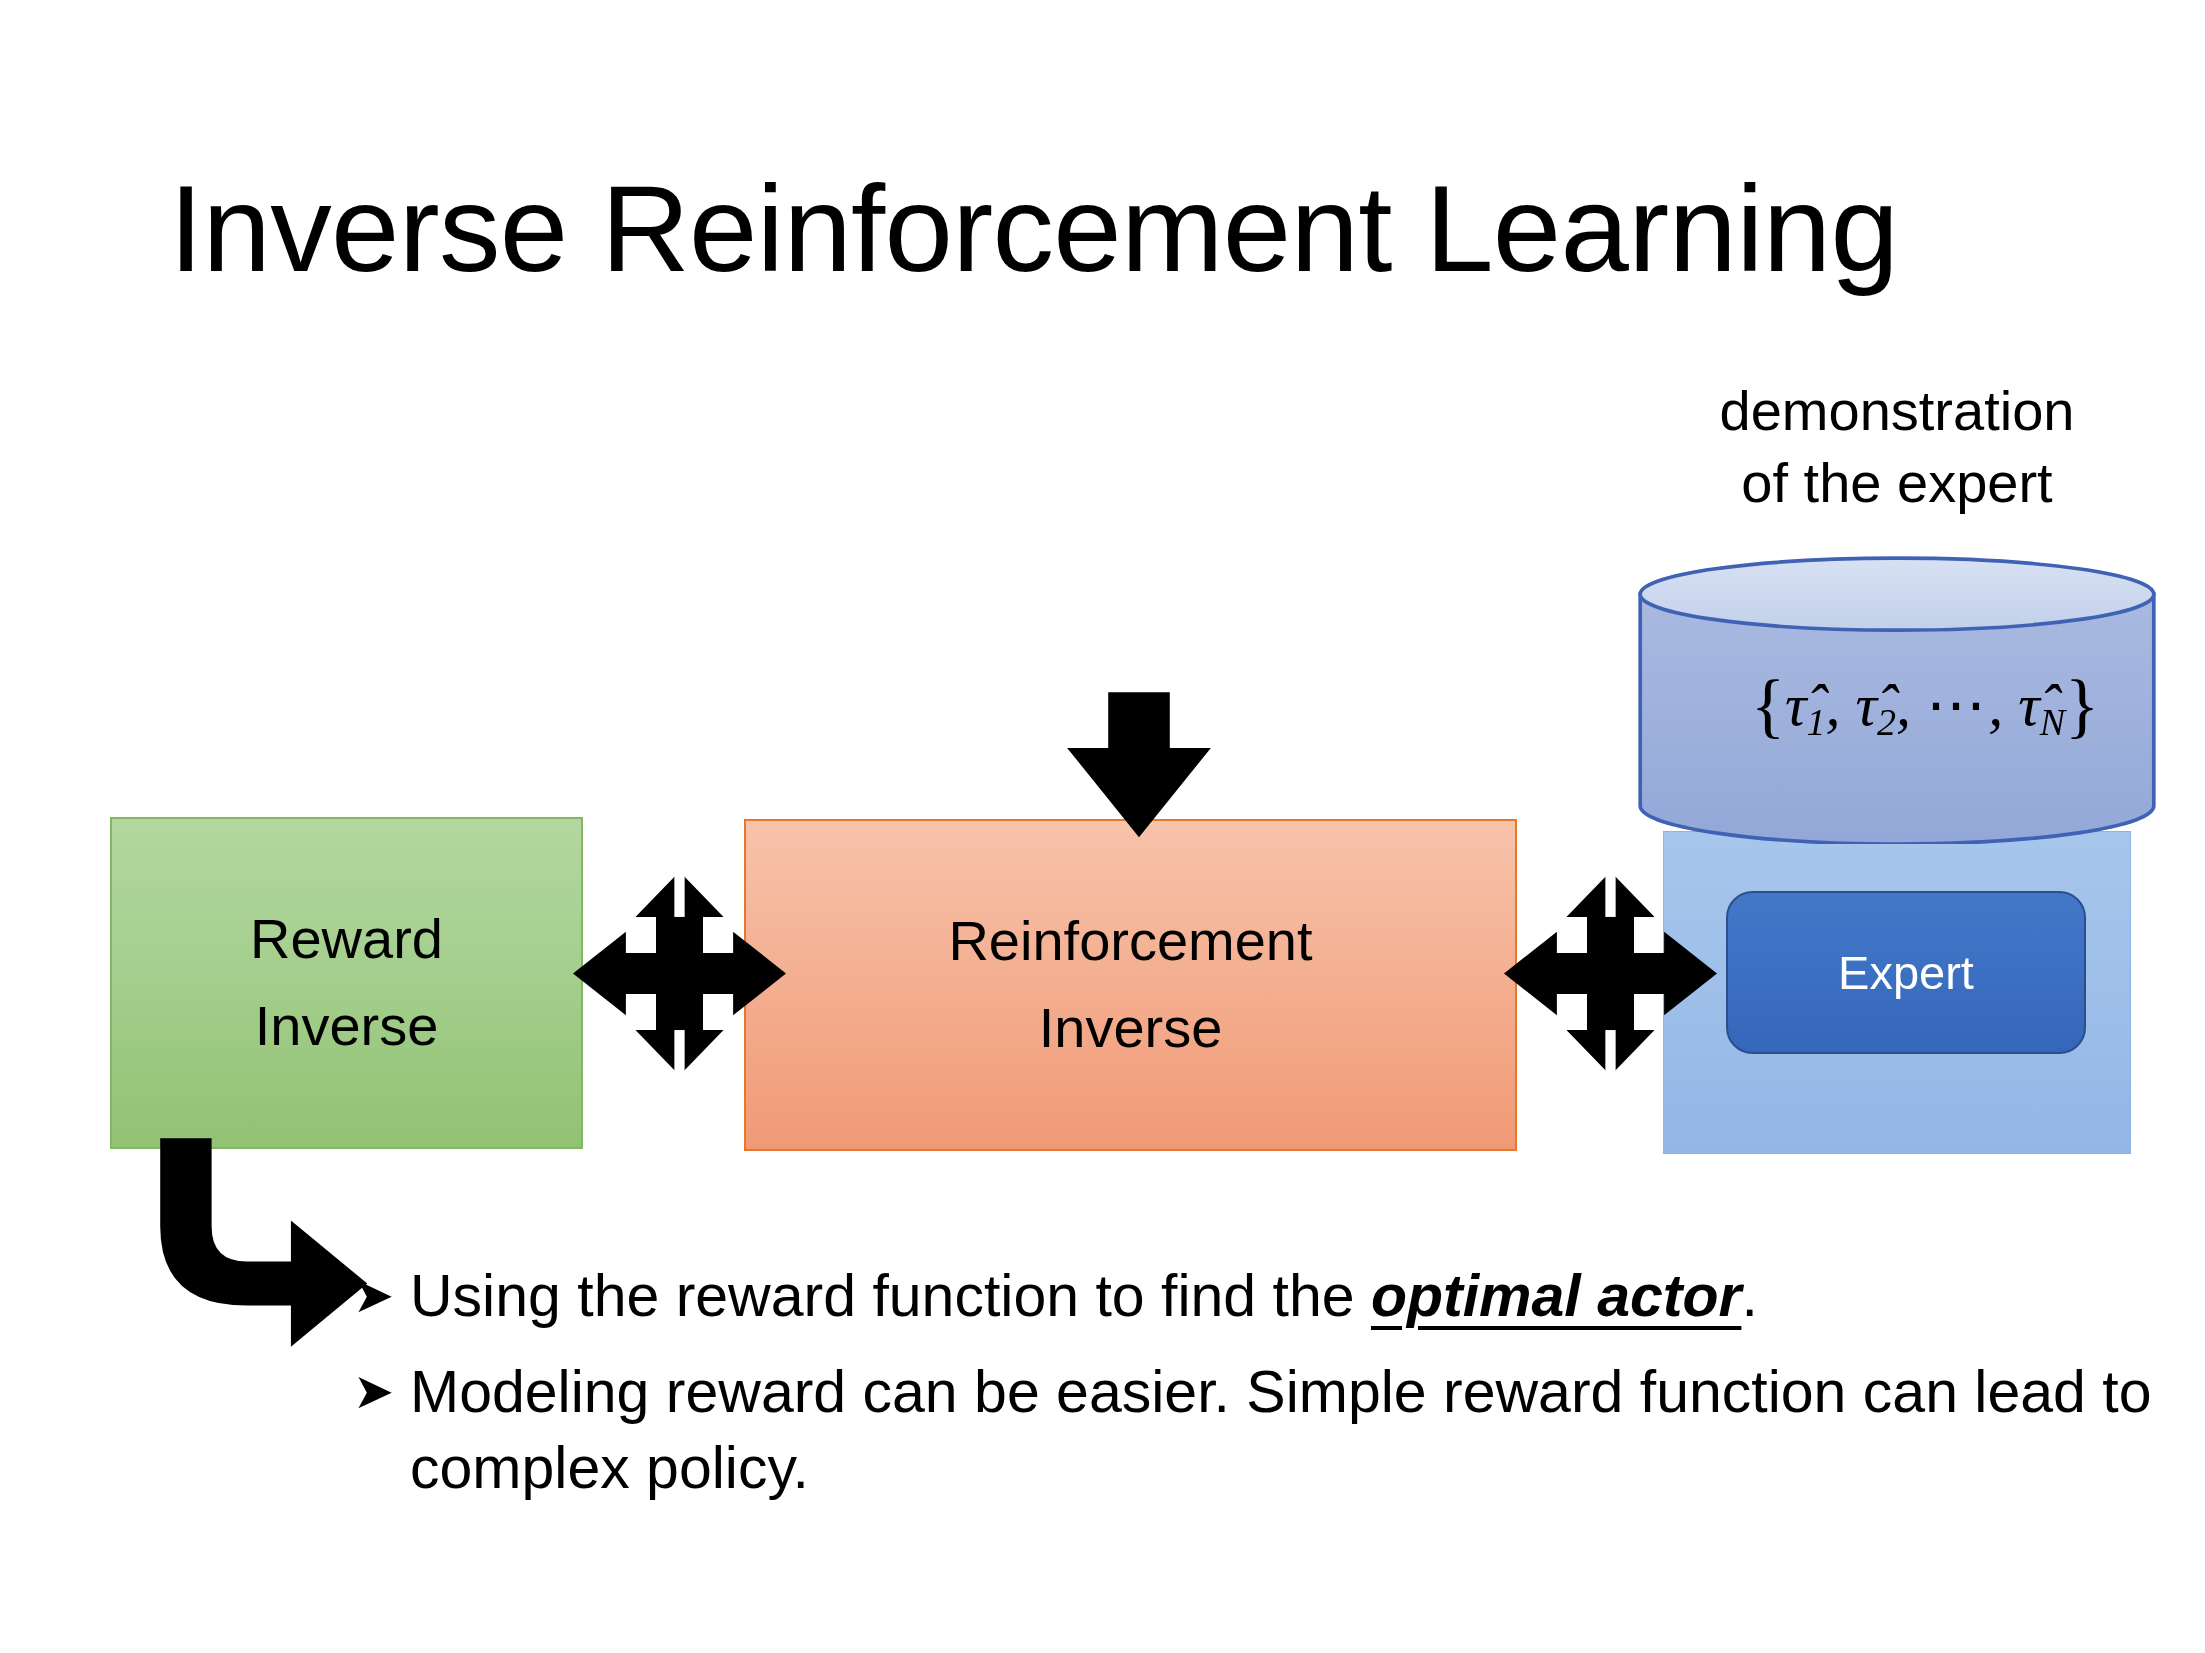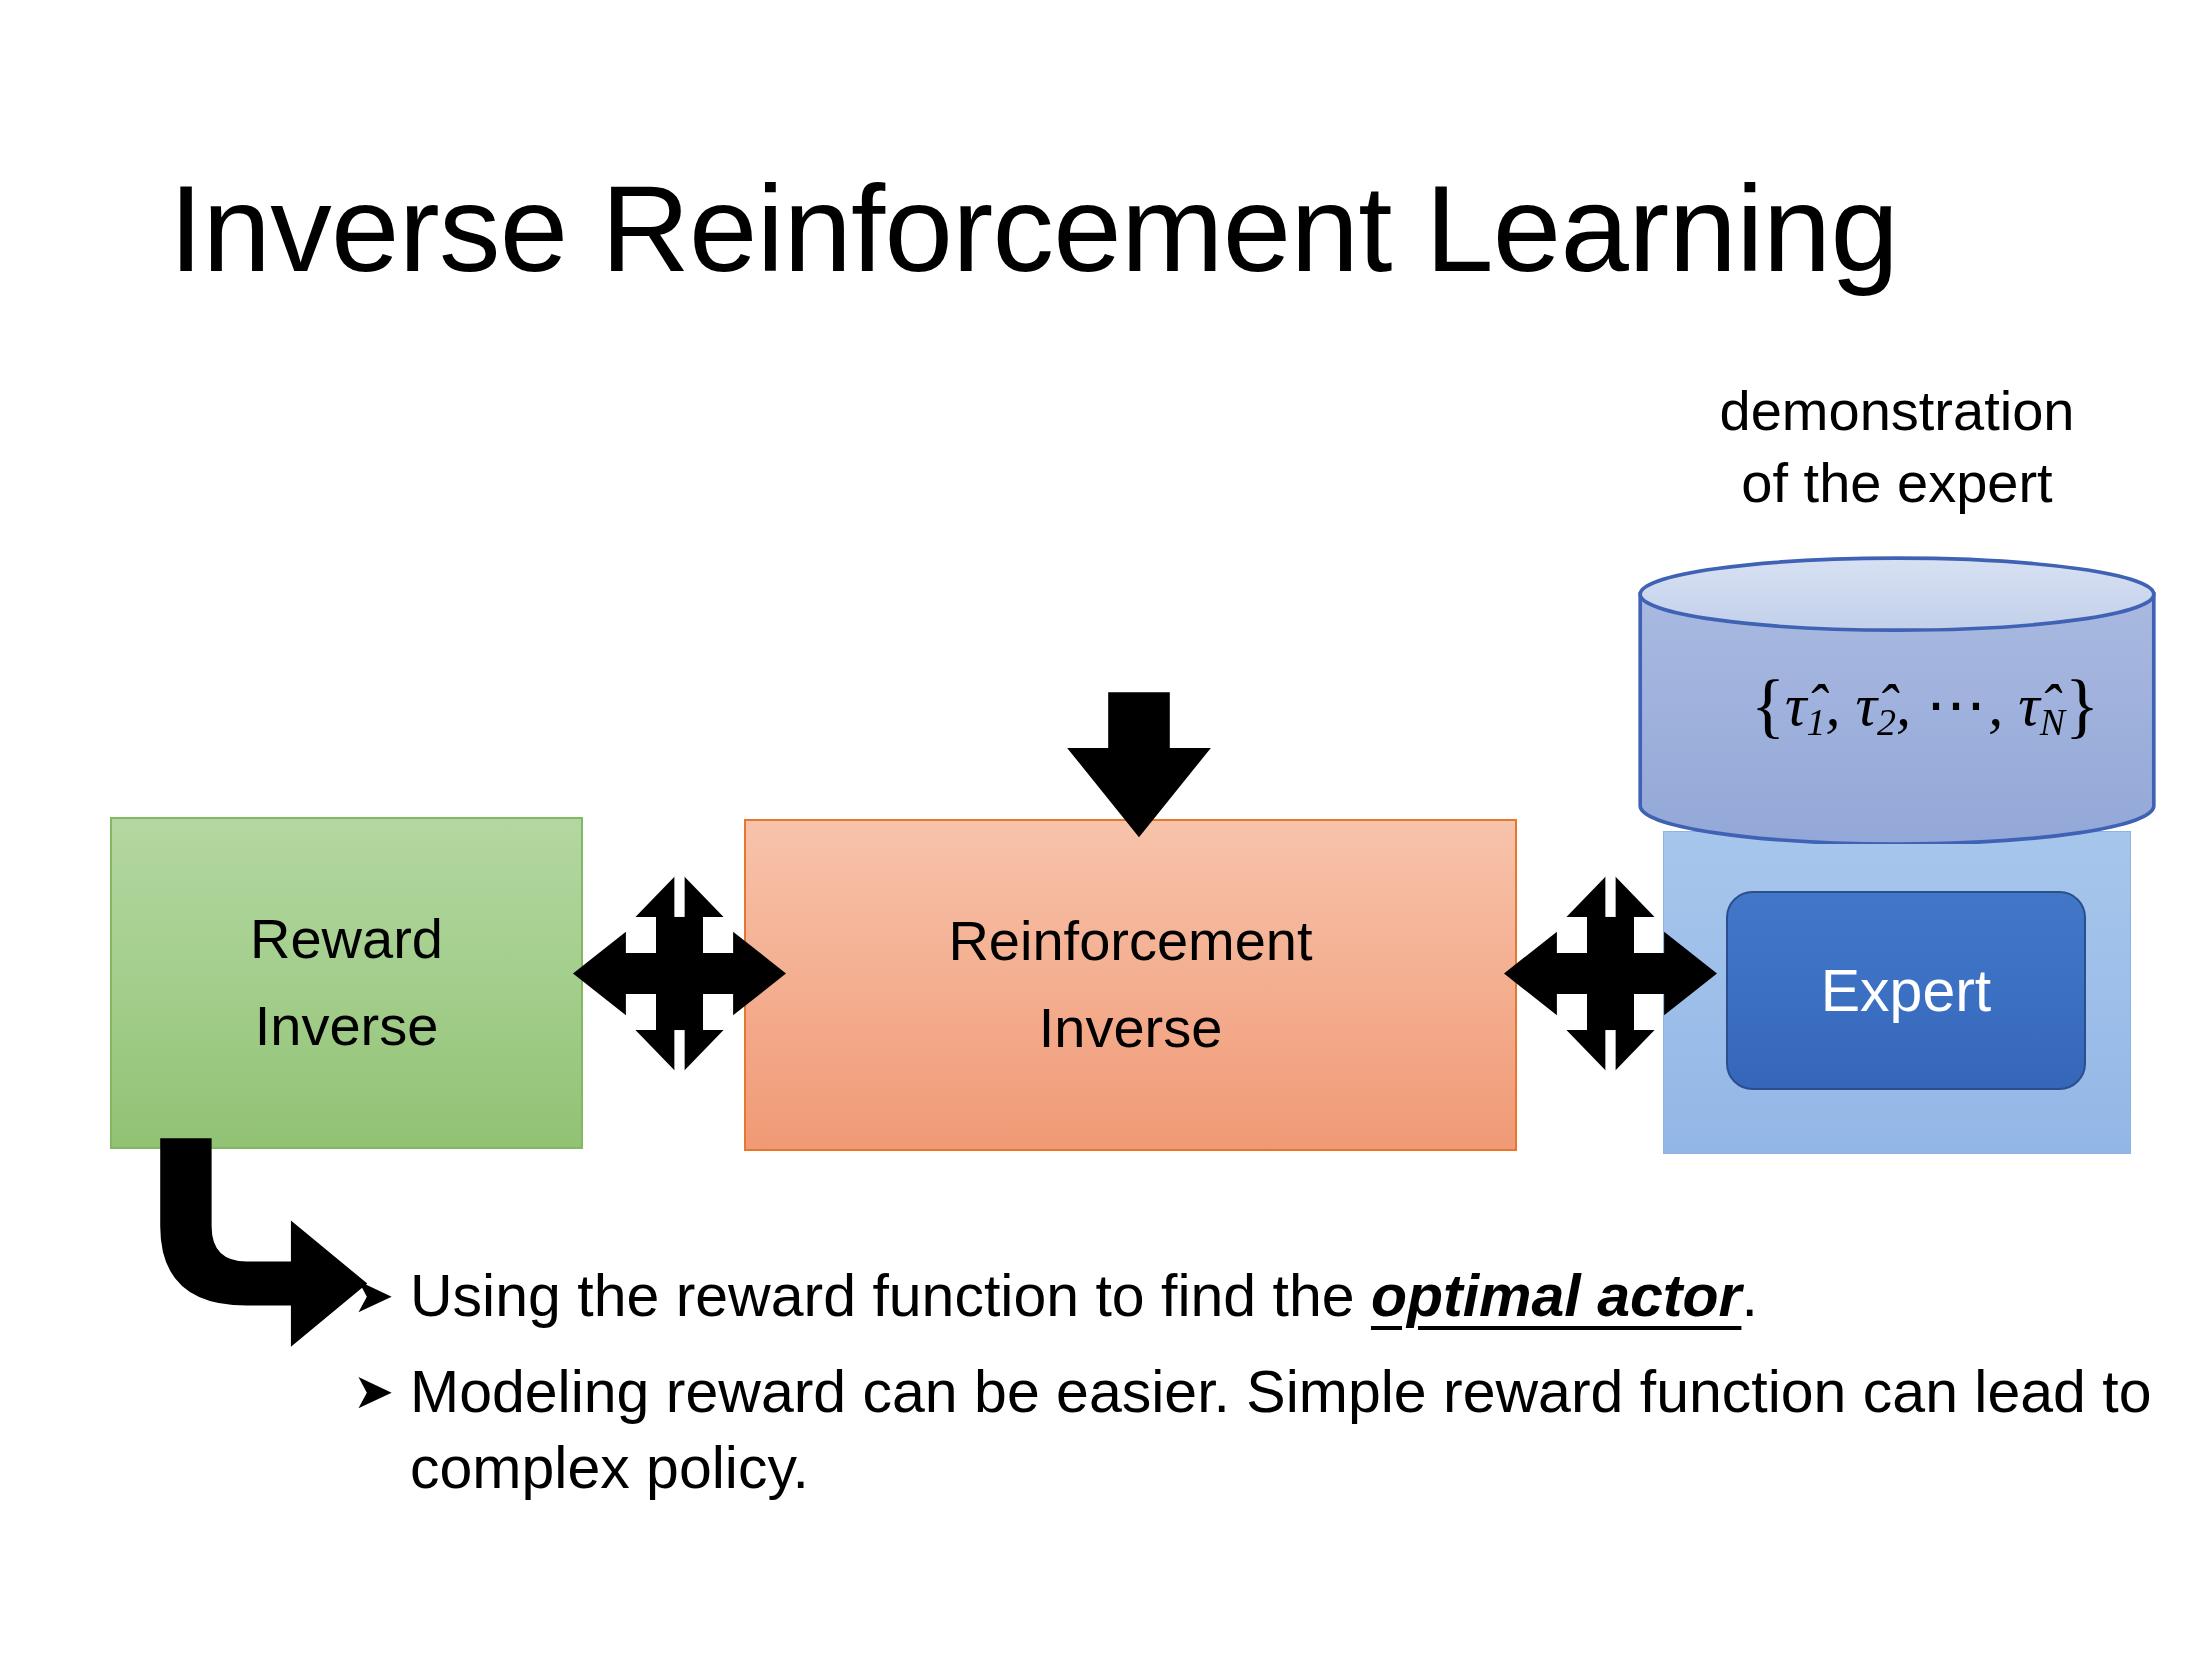--- a/index.html
+++ b/index.html
@@ -96,28 +96,28 @@
   #cyl-label .sub{
     font-size:38px;
     vertical-align:-0.28em;
     font-style:italic;
   }
   #cyl-label .brace{font-style:normal;font-size:71px;vertical-align:-0.06em;}
   #cyl-label .dots{font-style:normal;letter-spacing:2.2px;}
 
   #expert-box{
     position:absolute;
-    left:1726px; top:891px; width:360px; height:199px;
+    left:1726px; top:891px; width:360px; height:163px;
     background:linear-gradient(180deg,#4277C8 0%,#3B6FC2 55%,#3566B9 100%);
     border:2.9px solid #2B4F8C;
     border-radius:26.5px;
     box-sizing:border-box;
     display:flex;align-items:center;justify-content:center;
     color:#ffffff;
-    font-size:59px;
+    font-size:47px;
   }
 
   
   .arrow-svg{position:absolute;}
   #arrow-down{left:1051px; top:692px; width:176px; height:147px;}
   #arrow-lr-left{left:573px; top:867px; width:213px; height:213px;}
   #arrow-lr-right{left:1504px; top:867px; width:213px; height:213px;}
   #arrow-elbow{left:147px; top:1138px; width:257px; height:228px;}
 
   

